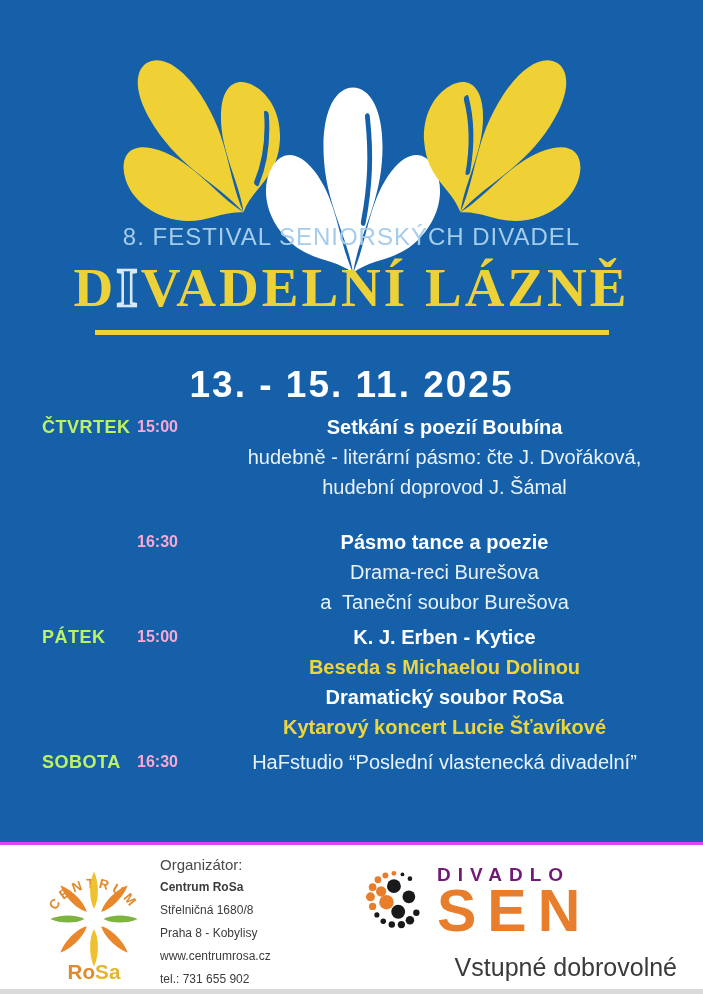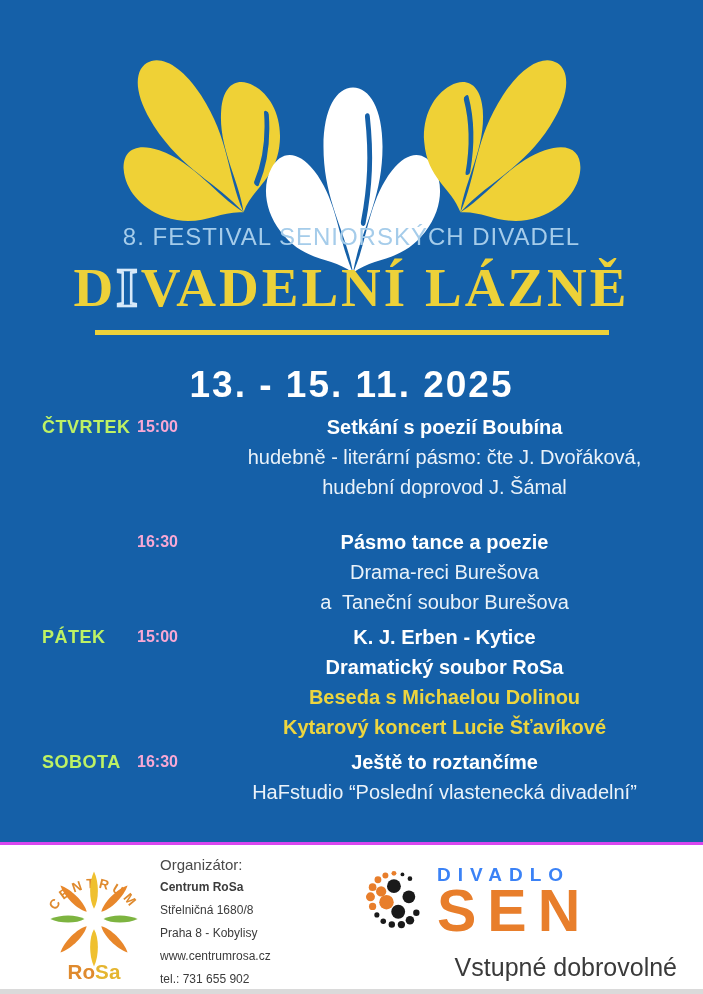--- a/index.html
+++ b/index.html
@@ -53,21 +53,21 @@
   
   .footer { position:absolute; top:845px; left:0; width:703px; height:149px; background:#ffffff; }
   .rosa-logo { position:absolute; left:42px; top:10px; width:104px; height:128px; }
   .org-info { position:absolute; left:160px; top:8px; color:#3B3B3B; }
   .org-info div { font-size:12px; line-height:23px; }
   .org-label { font-size:15px !important; color:#4A4A4A; }
   .org-name { font-weight:700; }
   .sen-block { position:absolute; left:363px; top:18px; display:flex; align-items:flex-start; }
   .sen-dots { width:64px; height:66px; margin-top:4px; }
   .sen-text { margin-left:10px; }
-  .sen-line1 { font-size:19px; font-weight:700; letter-spacing:7px; line-height:24px; color:#3b82f6; }
+  .sen-line1 { font-size:19px; font-weight:700; letter-spacing:7px; line-height:24px; color:#701a75; }
   .sen-line2 { font-size:59px; font-weight:700; letter-spacing:11px; line-height:48px; color:#E87E2B; }
   .admission { position:absolute; right:26px; top:108px; font-size:25px; color:#3A3A3A; }
   .bottom-edge { position:absolute; left:0; bottom:0; width:100%; height:5px; background:#DADADA; }
 </style>
 </head>
 <body>
 
 <div class="poster">
 
   <div class="blue-area">
@@ -131,31 +131,30 @@
           <div class="l">Drama-reci Burešova</div>
           <div class="l">a  Taneční soubor Burešova</div>
         </div>
       </div>
 
       <div class="group m-small">
         <div class="day">PÁTEK</div>
         <div class="time">15:00</div>
         <div class="lines">
           <div class="l b">K. J. Erben - Kytice</div>
+          <div class="l b y">Beseda s Michaelou Dolinou</div>
           <div class="l b">Dramatický soubor RoSa</div>
-          <div class="l b y">Beseda s Michaelou Dolinou</div>
           <div class="l b y">Kytarový koncert Lucie Šťavíkové</div>
         </div>
       </div>
 
       <div class="group">
         <div class="day">SOBOTA</div>
         <div class="time">16:30</div>
         <div class="lines">
-          <div class="l b">Ještě to roztančíme</div>
           <div class="l">HaFstudio “Poslední vlastenecká divadelní”</div>
         </div>
       </div>
 
     </div>
   </div>
 
   <div class="footer">
 
     <svg class="rosa-logo" viewBox="0 0 100 124">

